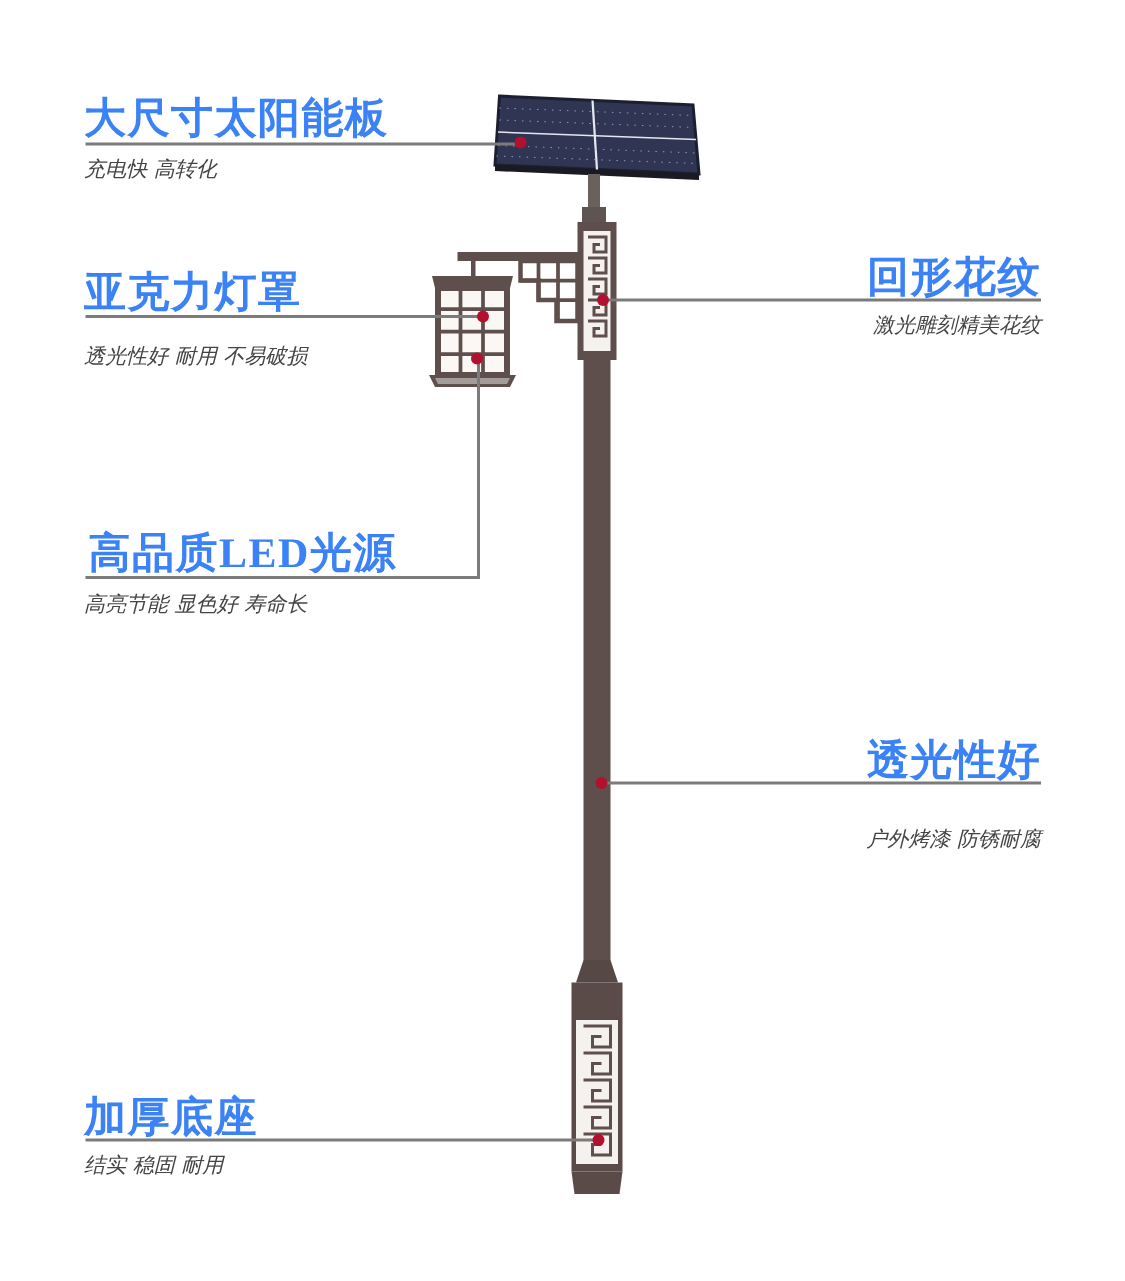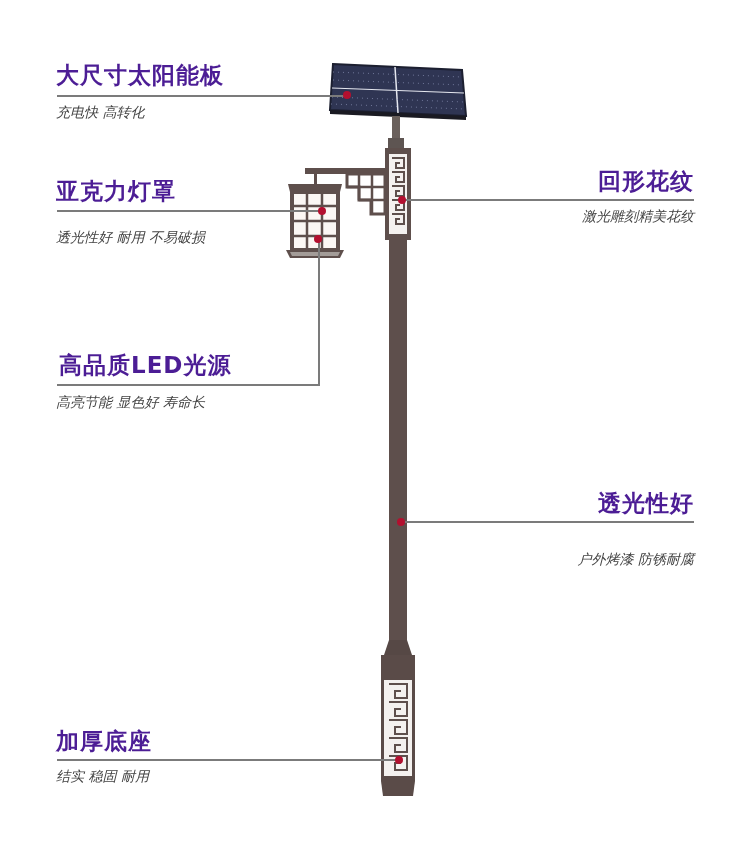--- a/index.html
+++ b/index.html
@@ -1,17 +1,17 @@
 <!DOCTYPE html>
 <html><head>
 <meta charset="utf-8">
 <style>
   html,body{margin:0;padding:0;background:#ffffff;}
   body{width:750px;height:854px;position:relative;overflow:hidden;font-family:"DejaVu Sans","Liberation Sans",sans-serif;}
-  .title{position:absolute;font-size:23px;font-weight:bold;color:#4c1d95;letter-spacing:1px;white-space:nowrap;}
+  .title{position:absolute;font-size:28px;font-weight:bold;color:#3b82f6;letter-spacing:1px;white-space:nowrap;font-family:Liberation Serif, serif;}
   .sub{position:absolute;font-size:14px;color:#444;white-space:nowrap;font-style:italic;}
   .right{text-align:right;}
   .line{position:absolute;background:#7b7b7b;}
   .dot{position:absolute;width:8px;height:8px;border-radius:50%;background:#b3102f;}
   svg{position:absolute;left:0;top:0;}
 </style>
 </head>
 <body>
 
 <svg width="750" height="854" viewBox="0 0 750 854">

